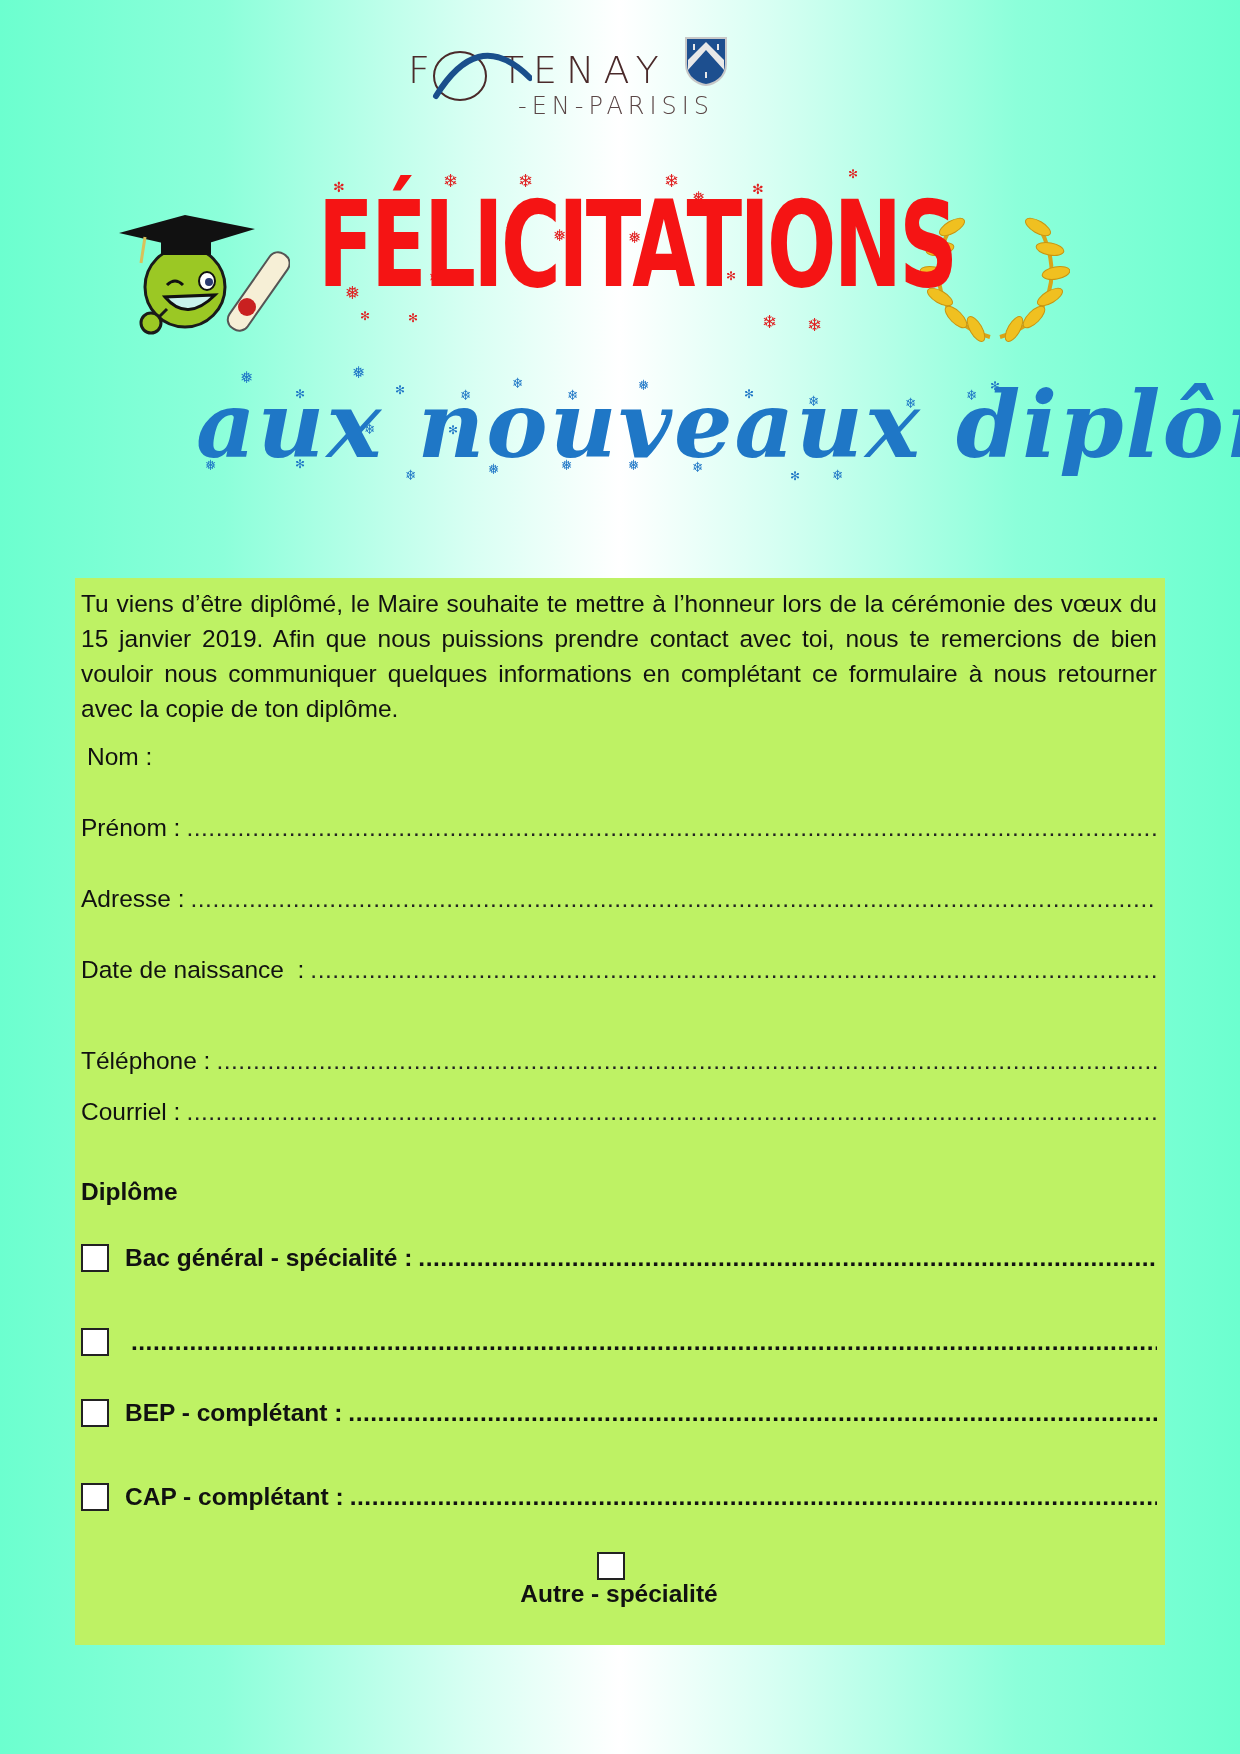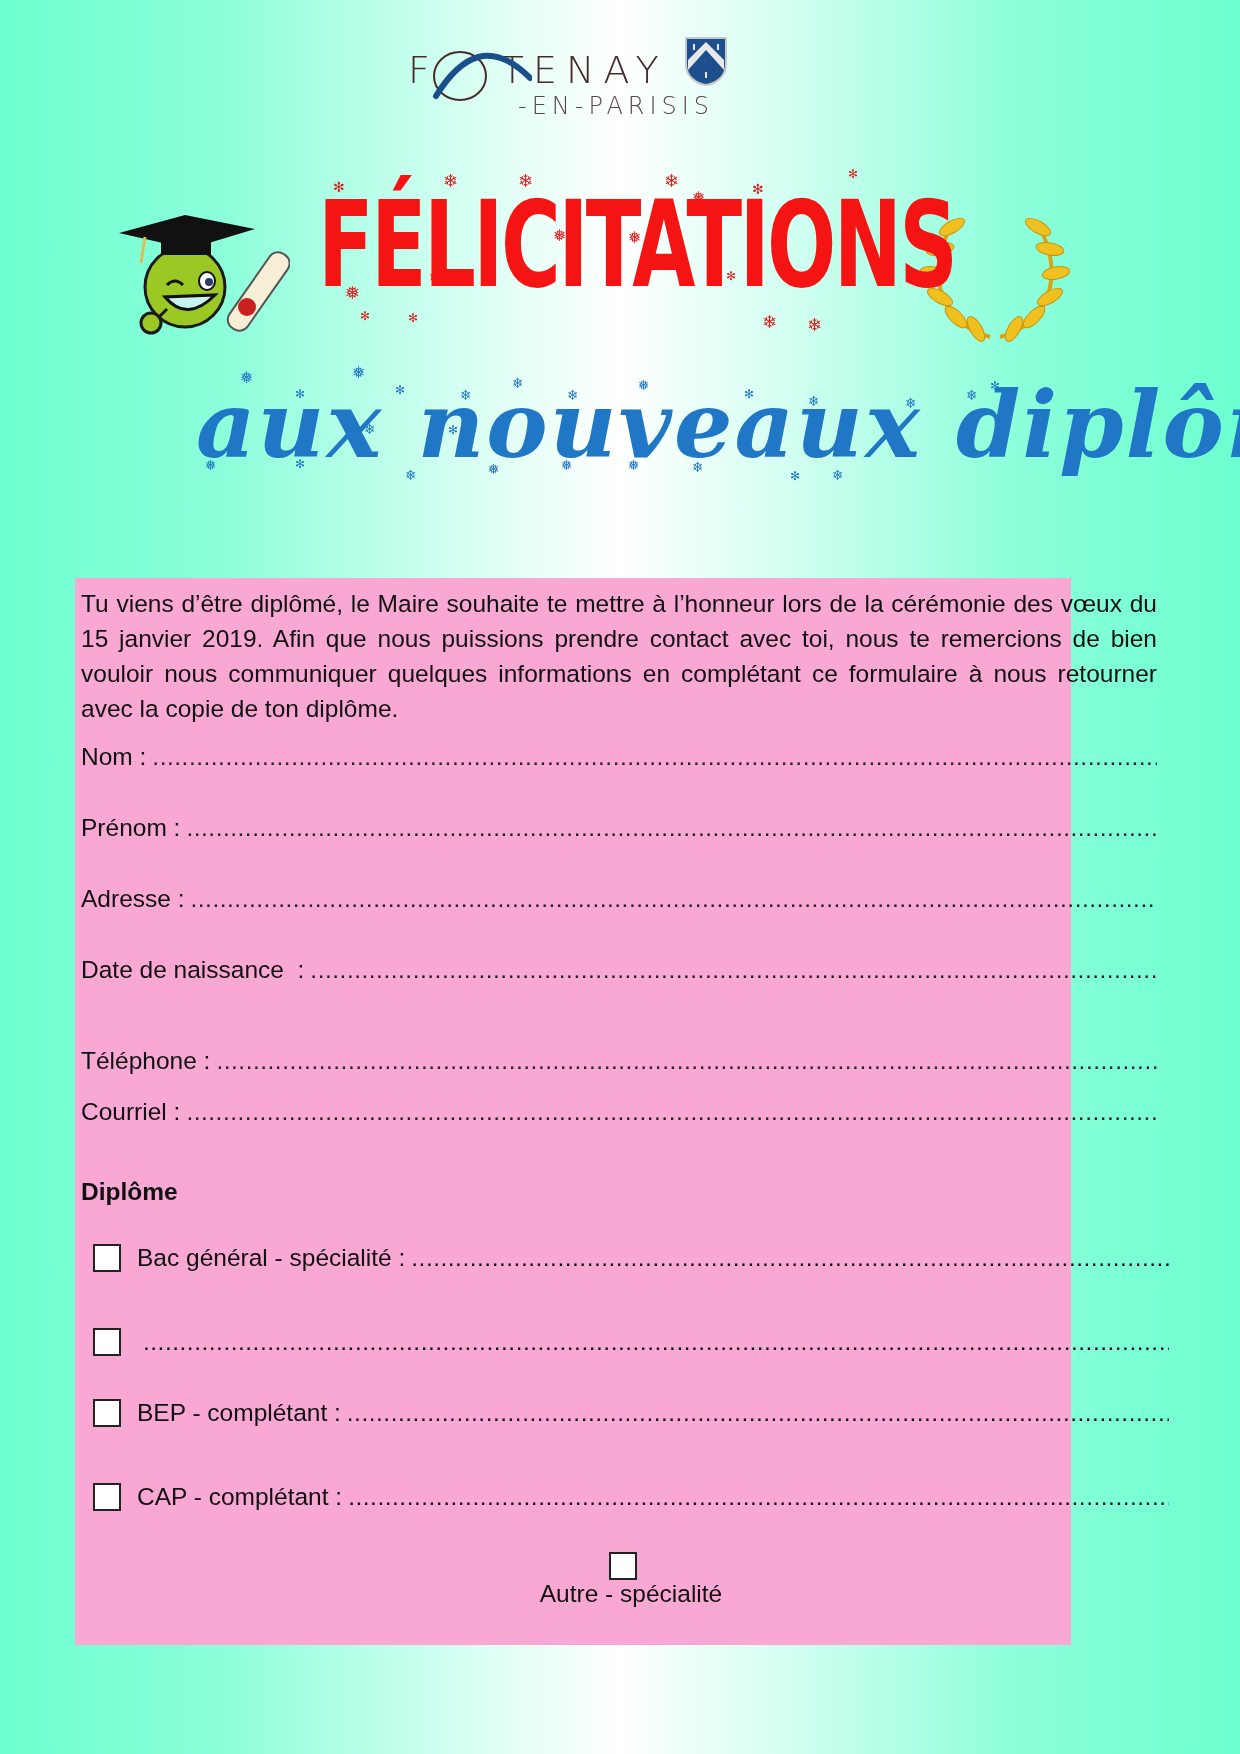--- a/index.html
+++ b/index.html
@@ -45,43 +45,43 @@
     .flakes { position: absolute; pointer-events: none; }
     .flake { position: absolute; font-family: "DejaVu Sans", sans-serif; line-height: 1; }
     .flakes.red .flake { color: #e02020; }
     .flakes.blue .flake { color: #1f77c6; }
 
     .mascot { position: absolute; left: 115px; top: 205px; width: 175px; height: 155px; }
     .laurel { position: absolute; left: 920px; top: 205px; width: 150px; height: 140px; }
 
     
     .panel {
-      position: absolute; left: 75px; top: 578px; width: 996px; height: 1067px;
-      background: #f9a8d4;
+      position: absolute; left: 75px; top: 578px; width: 1090px; height: 1067px;
+      background: #bef264;
     }
     .intro {
       position: absolute; left: 6px; top: 8px; width: 1076px;
       font-size: 24.5px; line-height: 35px; text-align: justify; color: #111;
     }
     .field {
       position: absolute; left: 6px; width: 1076px; height: 32px;
       display: flex; align-items: baseline; font-size: 24.5px; white-space: nowrap;
     }
     .field .label { flex: 0 0 auto; }
     .field .dots {
       flex: 1 1 auto; overflow: hidden; margin-left: 6px;
       letter-spacing: 0.5px; color: #222;
     }
     .section-title {
       position: absolute; left: 6px; top: 600px;
       font-size: 24.5px; font-weight: bold;
     }
     .check-row {
-      position: absolute; left: 18px; width: 1076px; height: 32px;
-      display: flex; align-items: center; font-size: 24.5px; white-space: nowrap;
+      position: absolute; left: 6px; width: 1076px; height: 32px;
+      display: flex; align-items: center; font-size: 24.5px; white-space: nowrap; font-weight: bold;
     }
     .check-row .box {
       flex: 0 0 auto; width: 28px; height: 28px; border: 2px solid #222;
       background: #fff; margin-right: 16px; cursor: pointer;
     }
     .check-row .label { flex: 0 0 auto; }
     .check-row .dots { flex: 1 1 auto; overflow: hidden; margin-left: 6px; letter-spacing: 0.5px; }
   </style>
 </head>
 <body>
@@ -188,21 +188,21 @@
   <span class="flake" style="left:692px;top:120px;font-size:14px;">❄</span>
   <span class="flake" style="left:790px;top:130px;font-size:12px;">✻</span>
   <span class="flake" style="left:832px;top:128px;font-size:14px;">❄</span>
 </div>
 
 <div class="title-sub">aux nouveaux diplômés</div>
 
 <div class="panel">
   <p class="intro">Tu viens d’être diplômé, le Maire souhaite te mettre à l’honneur lors de la cérémonie des vœux du 15 janvier 2019. Afin que nous puissions prendre contact avec toi, nous te remercions de bien vouloir nous communiquer quelques informations en complétant ce formulaire à nous retourner avec la copie de ton diplôme.</p>
 
-  <div class="field" style="top:165px;">
+  <div class="field" style="top:165px;flex-direction:column;">
     <span class="label">Nom :</span>
     <span class="dots">..........................................................................................................................................................................................................................................</span>
   </div>
   <div class="field" style="top:236px;justify-content:flex-end;">
     <span class="label">Prénom :</span>
     <span class="dots">..........................................................................................................................................................................................................................................</span>
   </div>
   <div class="field" style="top:307px;">
     <span class="label">Adresse :</span>
     <span class="dots">..........................................................................................................................................................................................................................................</span>

